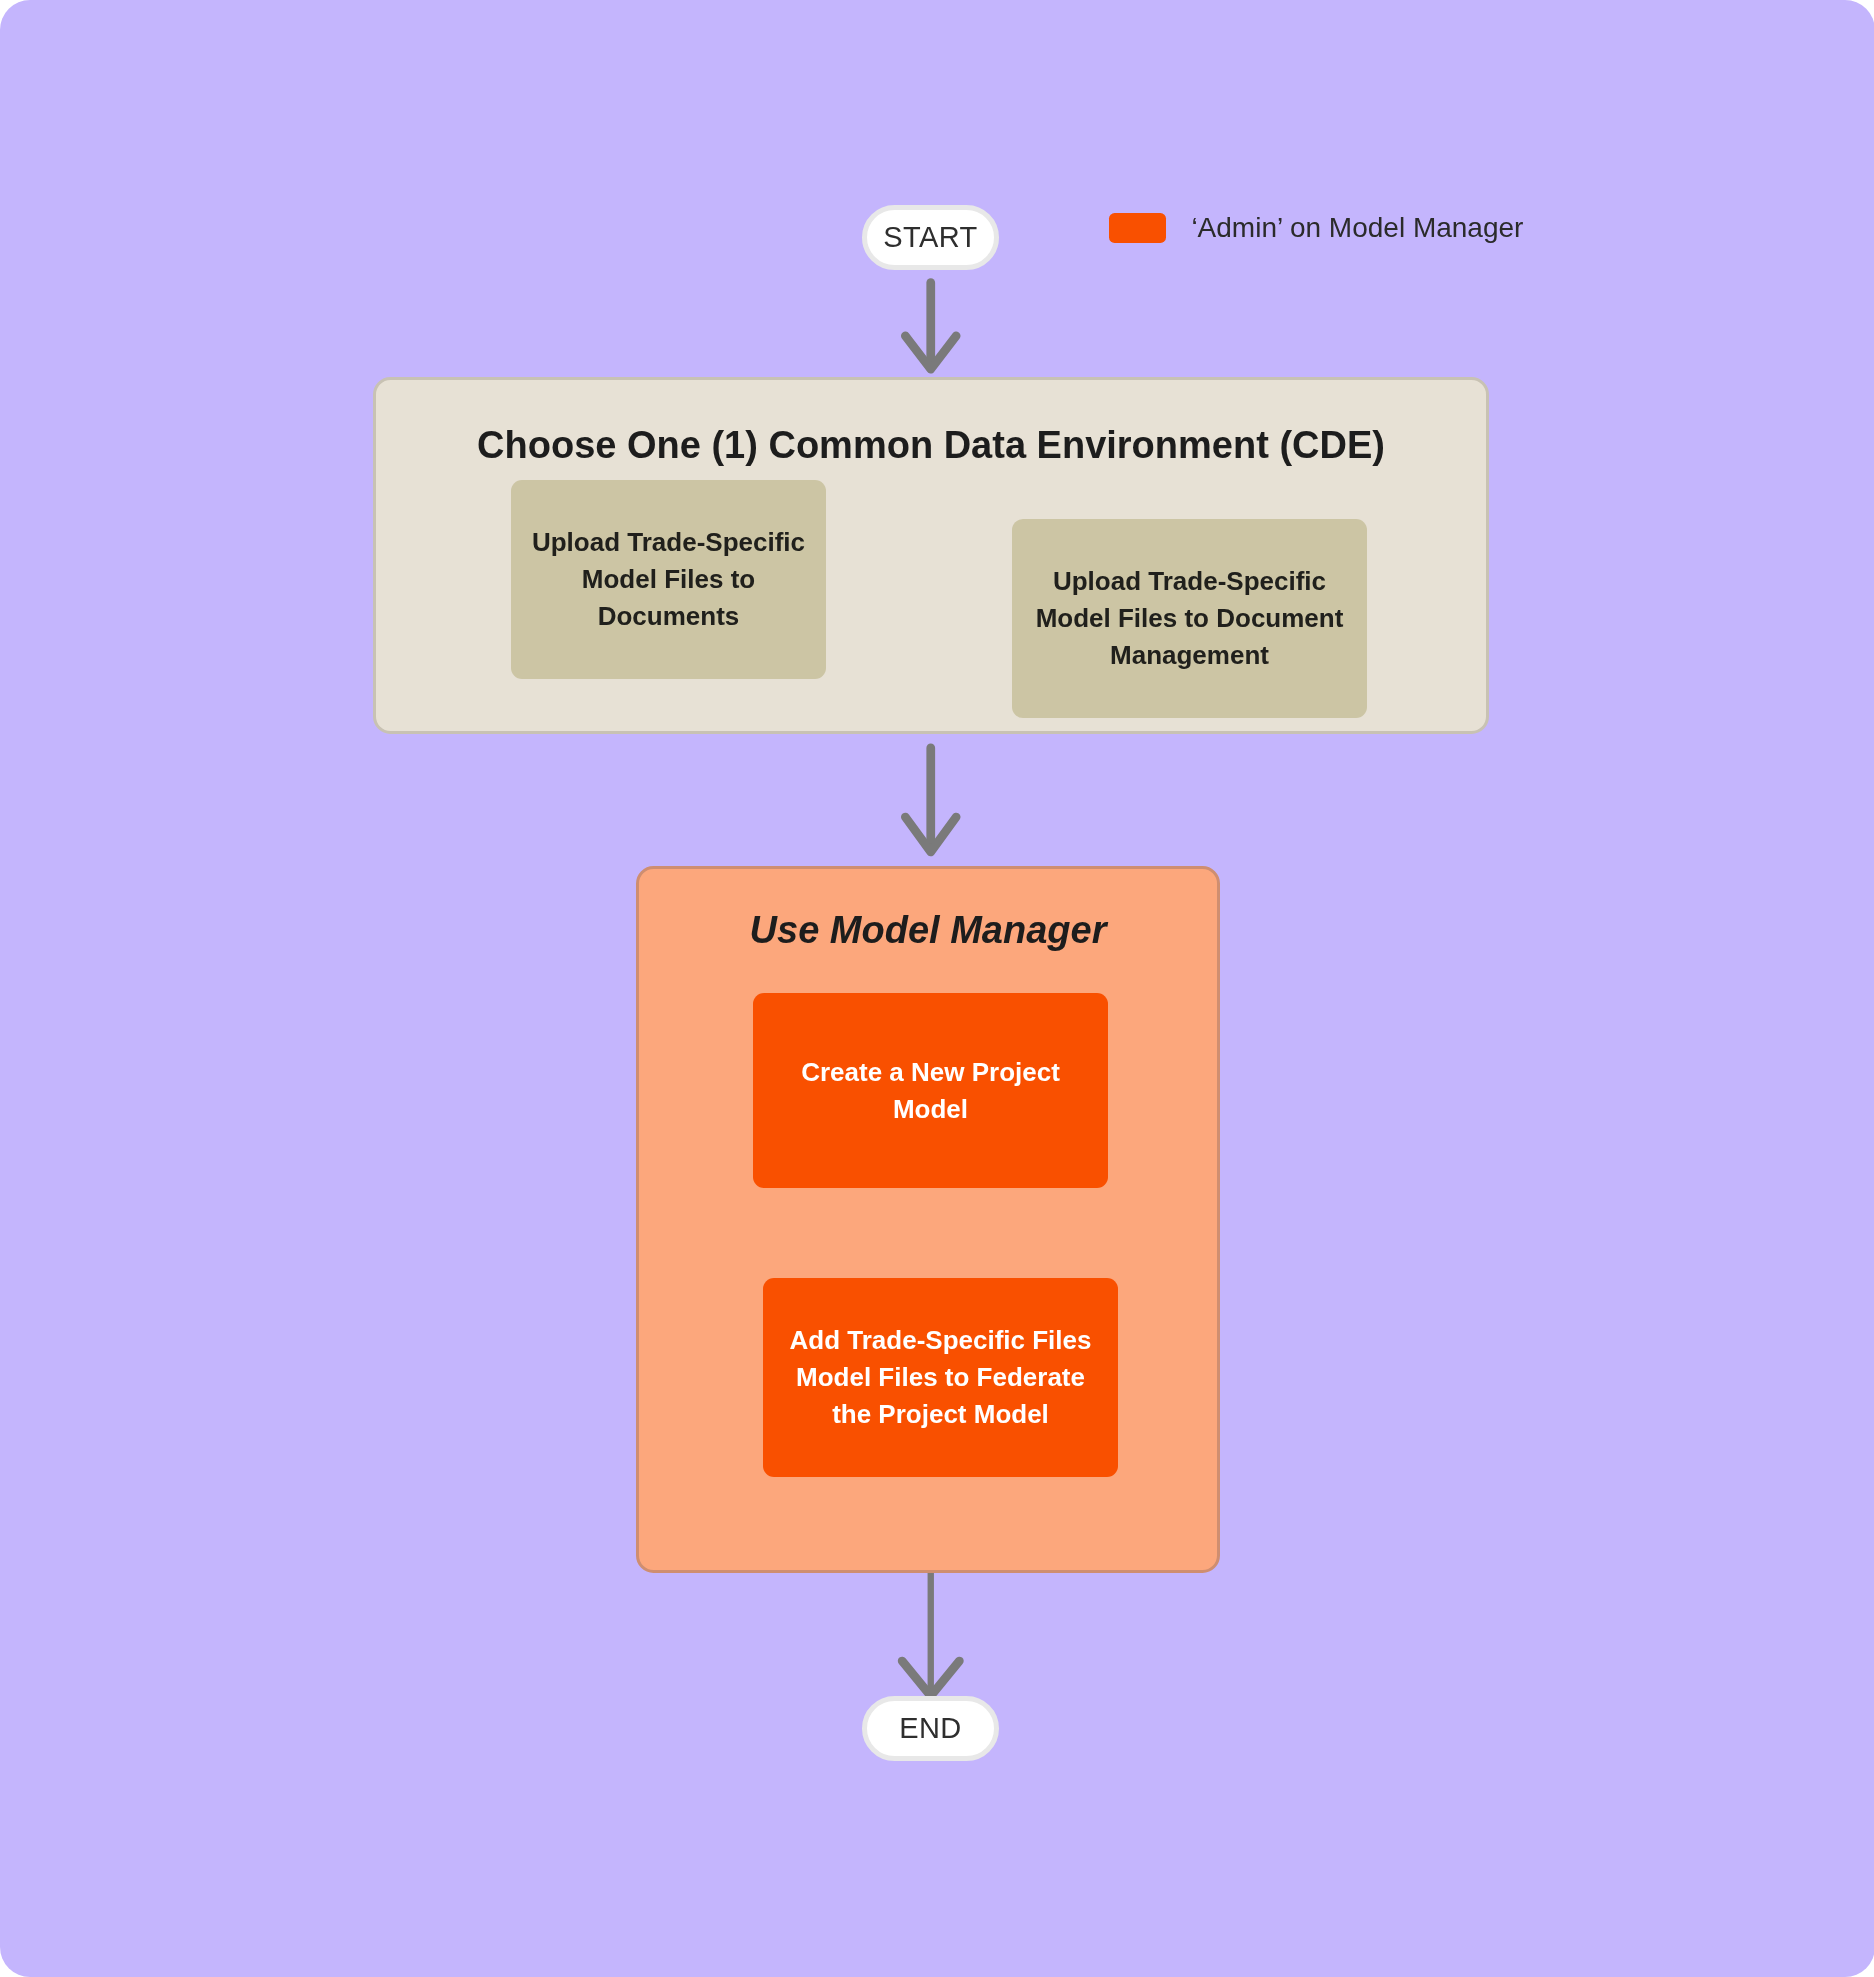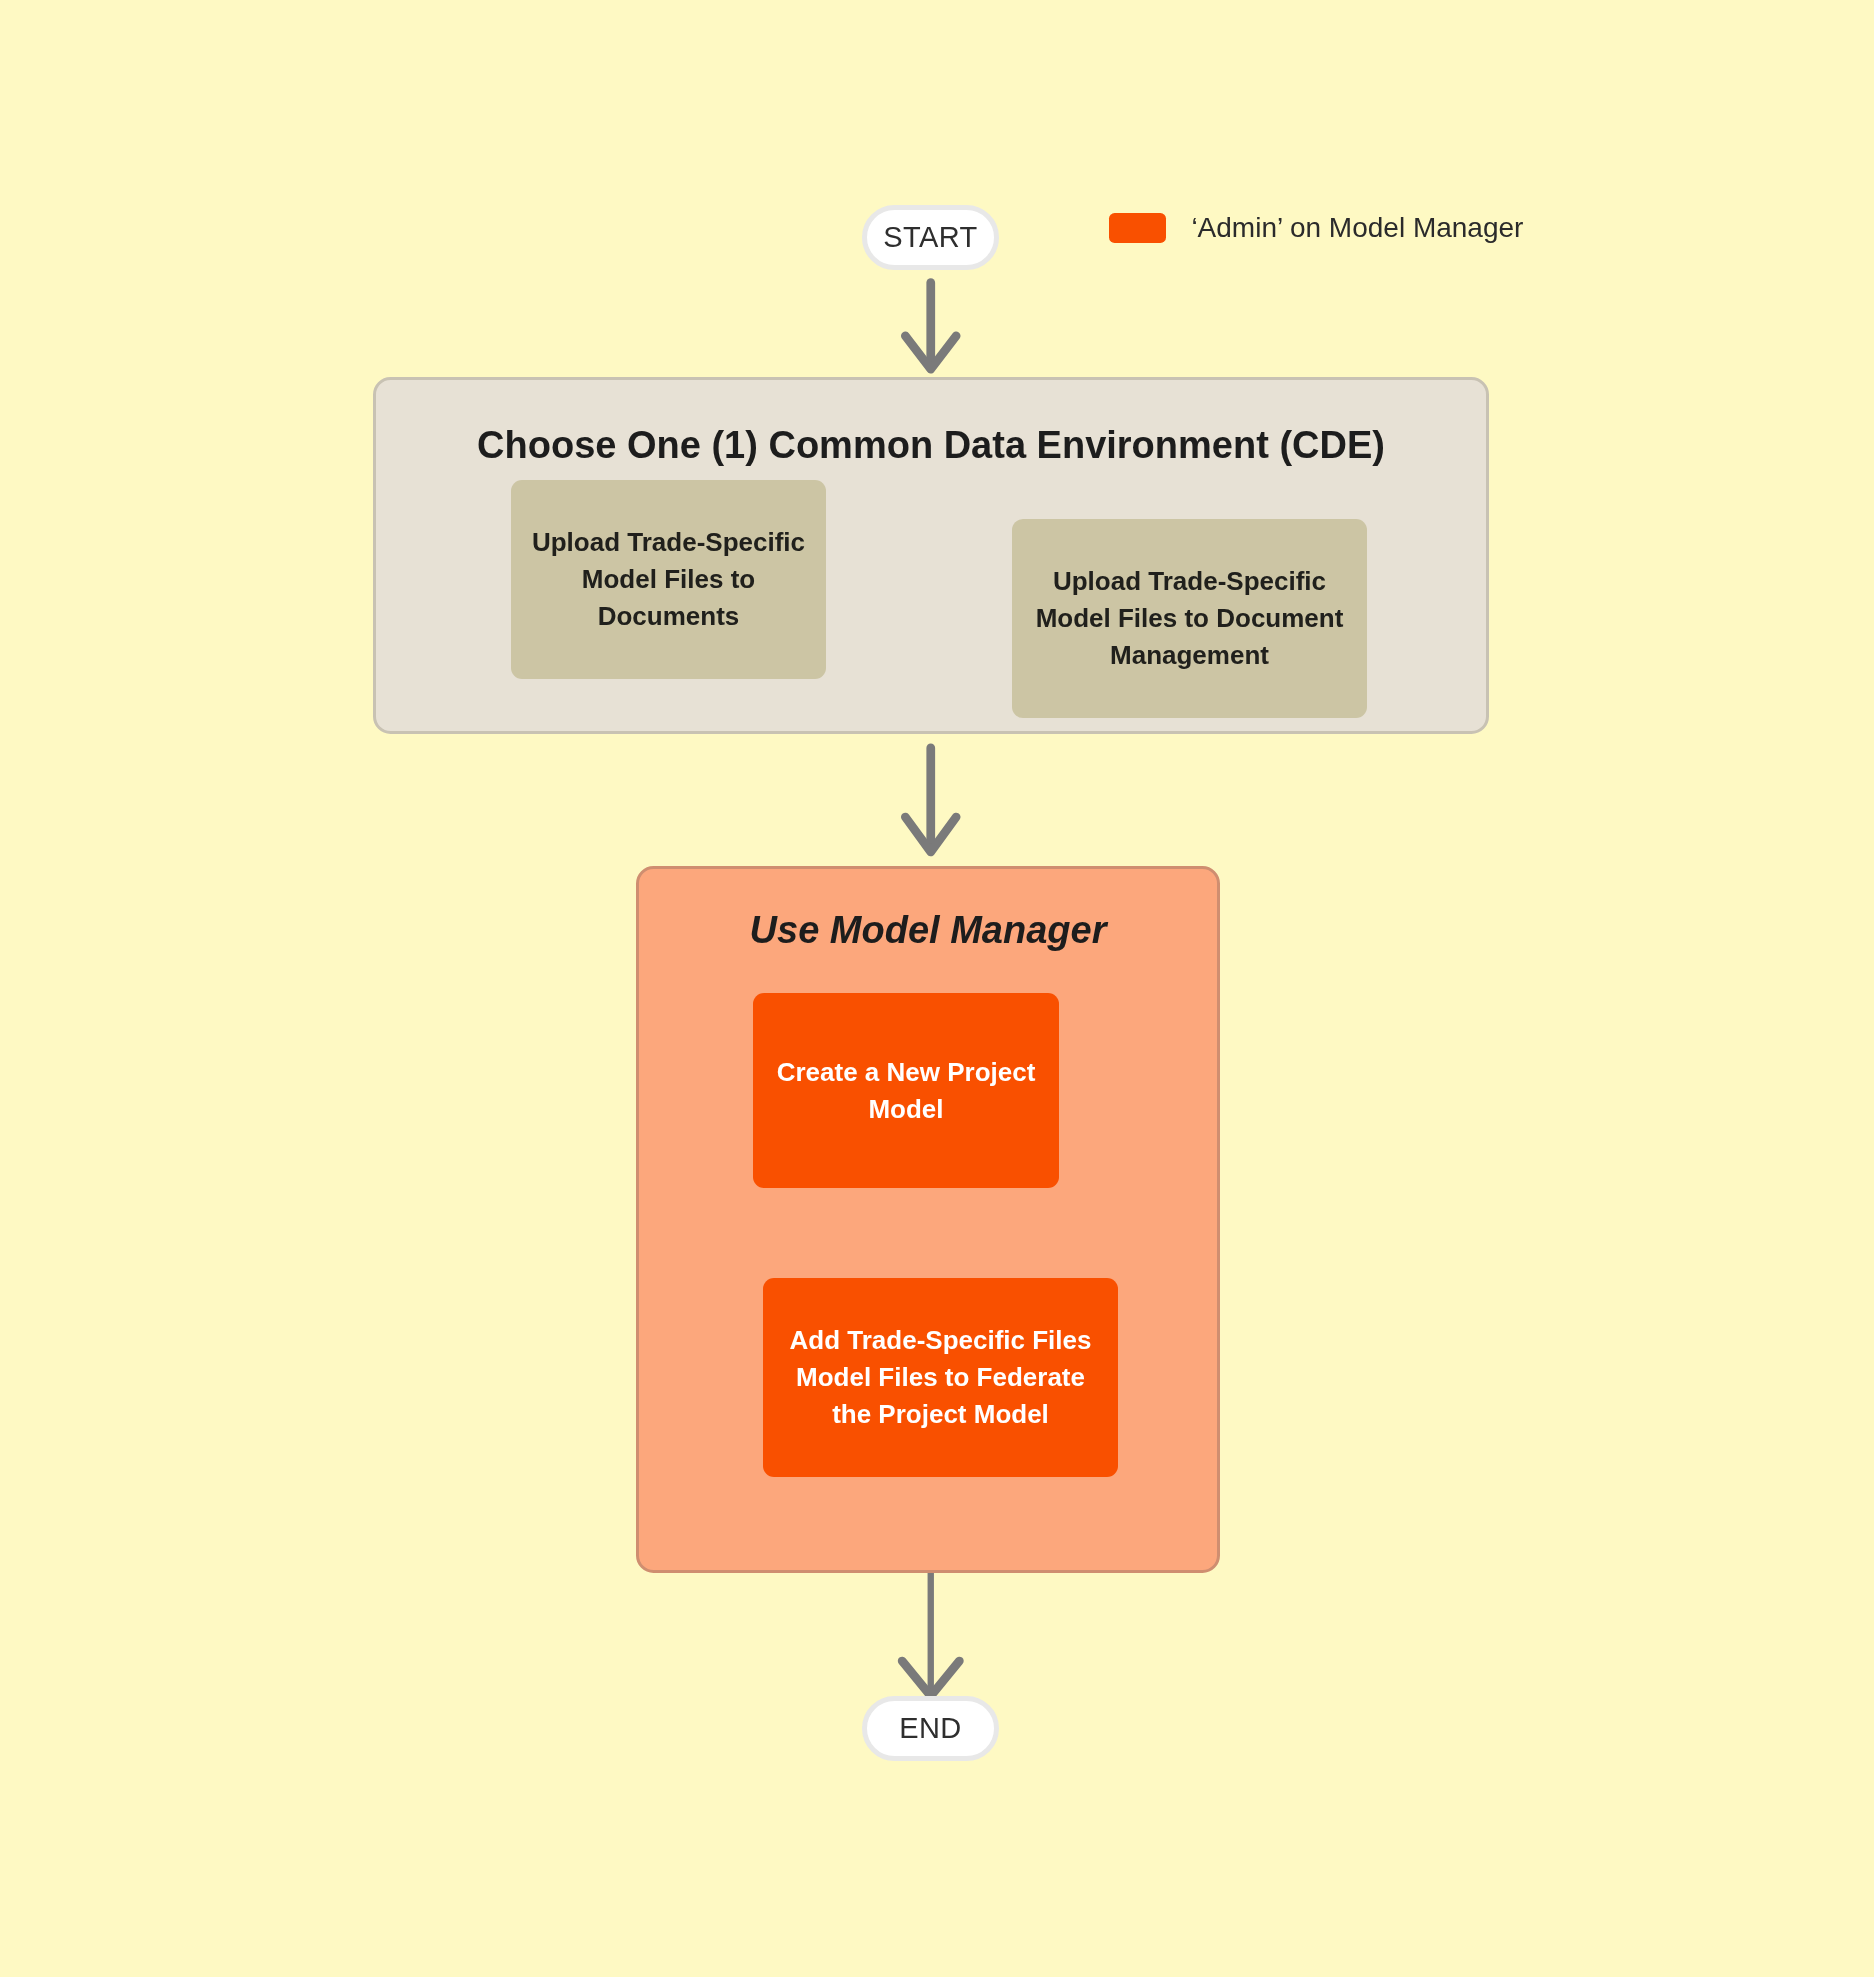--- a/index.html
+++ b/index.html
@@ -9,21 +9,22 @@
     height: 1977px;
     background: #ffffff;
     font-family: "Liberation Sans", sans-serif;
     overflow: hidden;
   }
 
   #canvas {
     position: relative;
     width: 1875px;
     height: 1977px;
-    background: #fef9c3;
+    background: #c4b5fd;
+    border-radius: 30px;
   }
 
   
   .terminator {
     position: absolute;
     display: flex;
     align-items: center;
     justify-content: center;
     background: #ffffff;
     border: 5.6px solid #e8e8e8;
@@ -126,21 +127,21 @@
   }
   .task-mm {
     background: #f95000;
     color: #ffffff;
     font-size: 26px;
   }
 
   #cde-task-left  { left: 511px;  top: 480px;  width: 315px; height: 199px; }
   #cde-task-right { left: 1012px; top: 480px;  width: 355px; height: 199px; margin-top: 39px; }
 
-  #mm-task-top    { left: 753px;  top: 993px; width: 306px; height: 195px; }
+  #mm-task-top    { left: 753px;  top: 993px; width: 355px; height: 195px; }
   #mm-task-bottom { left: 763px;  top: 1278px; width: 355px; height: 199px; }
 
   
   #connectors {
     position: absolute;
     left: 0; top: 0;
     width: 1875px;
     height: 1977px;
     pointer-events: none;
   }

